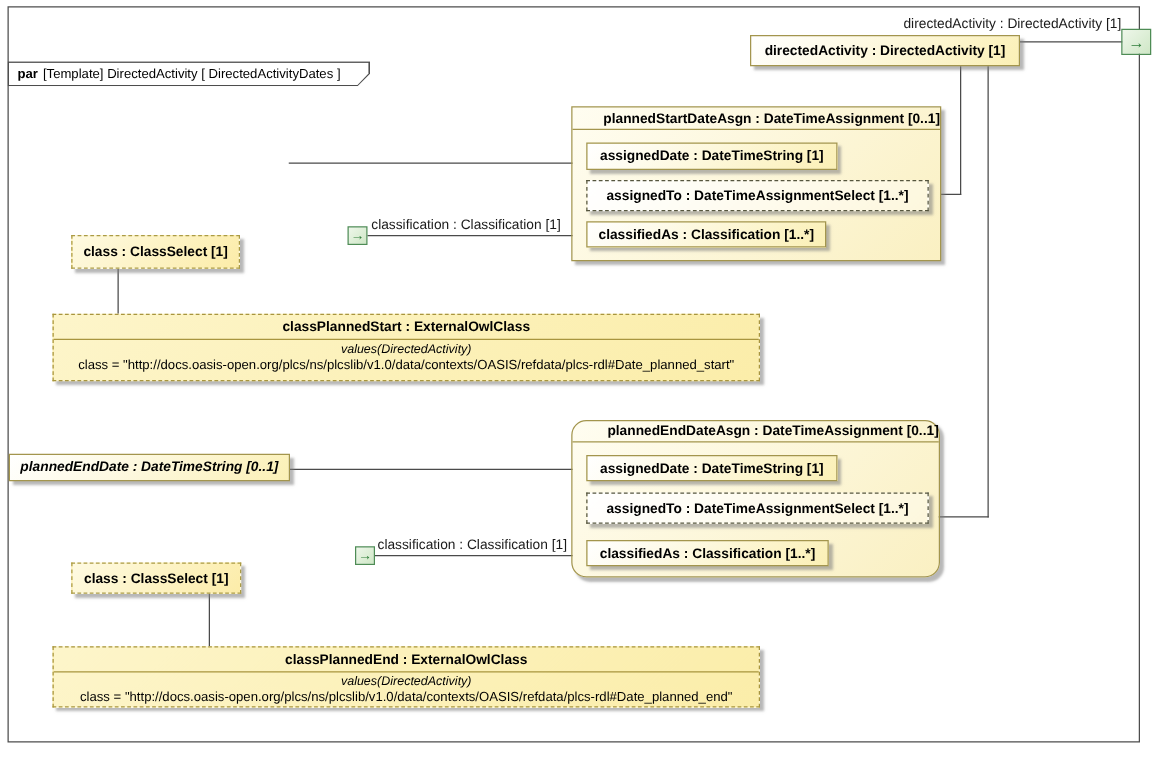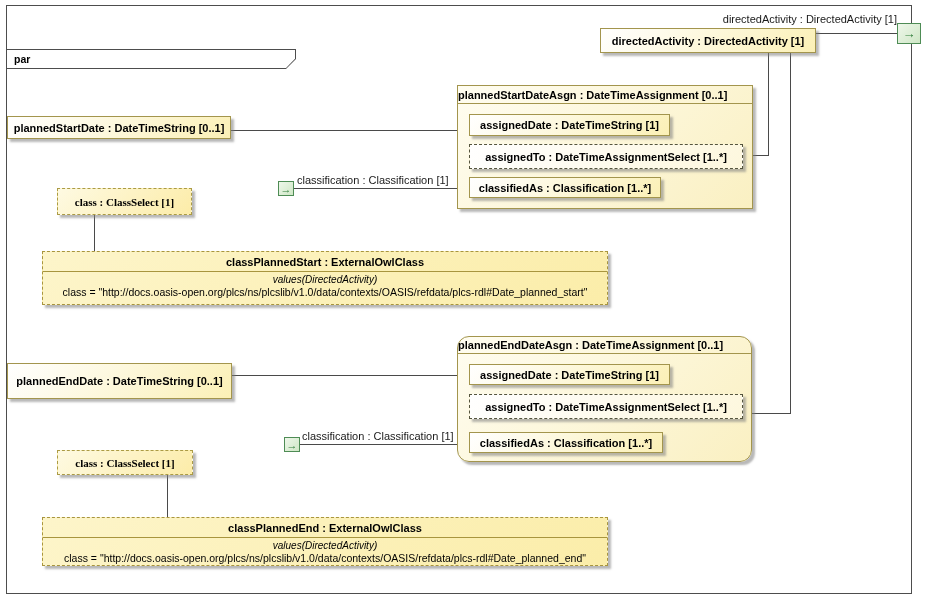--- a/index.html
+++ b/index.html
@@ -18,26 +18,26 @@
   
   .node{box-sizing:border-box;border:1px solid #a3954d;
     background:linear-gradient(135deg,#ffffff 0%,#fbf0b6 100%);
     box-shadow:3px 3px 2px rgba(125,125,125,0.55);
     display:flex;align-items:center;justify-content:center;
     font-weight:bold;white-space:nowrap;overflow:hidden;}
   .container-box{box-sizing:border-box;border:1px solid #a3954d;
     background:linear-gradient(135deg,#fffdf1 0%,#faf0c2 100%);
     box-shadow:3px 3px 2px rgba(125,125,125,0.55);}
   .container-title{box-sizing:border-box;width:100%;border-bottom:1px solid #a3954d;
-    display:flex;align-items:center;justify-content:flex-start;font-weight:bold;white-space:nowrap;overflow:hidden;}
+    display:flex;align-items:center;justify-content:flex-end;font-weight:bold;white-space:nowrap;overflow:hidden;}
   .green-box{box-sizing:border-box;border:1px solid #7d8160;
     background:linear-gradient(100deg,#d5efca 0%,#fdfffc 75%);
     box-shadow:3px 3px 2px rgba(125,125,125,0.55);}
   .dashed-dark{border-style:dashed;border-color:#55553e;background:linear-gradient(135deg,#ffffff 0%,#fdf7dd 100%);justify-content:center;}
-  .class-select{border:1px dashed #ab9b45;background:linear-gradient(135deg,#fefae2 0%,#fceca8 100%);font-family:Liberation Serif, serif;}
+  .class-select{border:1px dashed #ab9b45;background:linear-gradient(135deg,#fefae2 0%,#fceca8 100%);}
   .ext-box{box-sizing:border-box;border:1px dashed #a8953e;
     background:linear-gradient(135deg,#fdf5ca 0%,#fbeda9 100%);
     box-shadow:3px 3px 2px rgba(125,125,125,0.55);}
   .ext-title{box-sizing:border-box;width:100%;border-bottom:1px solid #a8953e;
     display:flex;align-items:center;justify-content:center;font-weight:bold;}
   .ext-stereo{width:100%;text-align:center;font-style:italic;font-size:10px;padding-top:2px;}
   .ext-value{width:100%;text-align:center;font-size:10.5px;padding-top:1px;white-space:nowrap;}
   .port{box-sizing:border-box;border:1px solid #4e8c55;
     background:linear-gradient(135deg,#eef7ea 0%,#cfe7c6 100%);
     display:flex;align-items:center;justify-content:center;
@@ -47,20 +47,21 @@
 </style>
 </head>
 <body>
 
 <div id="canvas">
 
   <div class="abs frame" style="left:6px;top:5px;width:904px;height:587px;"></div>
   <div class="abs frame-tab-outer" style="left:6px;top:5px;width:290px;height:20px;margin-top:44px;">
     <div class="frame-tab-inner">
       <span class="kw">par</span>
+      <span>[Template] DirectedActivity [ DirectedActivityDates ]</span>
     </div>
   </div>
 
   <div class="abs line" style="left:816px;top:33px;width:82px;height:1px;"></div>
 
   <div class="abs line" style="left:231px;top:130px;width:238px;height:1px;"></div>
 
   <div class="abs line" style="left:743px;top:155px;width:26px;height:1px;"></div>
   <div class="abs line" style="left:768px;top:53px;width:1px;height:103px;"></div>
 
@@ -94,23 +95,20 @@
   <div class="abs node" style="left:469px;top:114px;width:201px;height:22px;">
     <span>assignedDate : DateTimeString [1]</span>
   </div>
   <div class="abs node dashed-dark" style="left:469px;top:144px;width:274px;height:25px;">
     <span>assignedTo : DateTimeAssignmentSelect [1..*]</span>
   </div>
   <div class="abs node" style="left:469px;top:177px;width:192px;height:21px;">
     <span>classifiedAs : Classification [1..*]</span>
   </div>
 
-  <div class="abs node" style="left:7px;top:116px;width:224px;height:23px;">
-    <span>plannedStartDate : DateTimeString [0..1]</span>
-  </div>
 
   <div class="abs node class-select" style="left:57px;top:188px;width:135px;height:27px;">
     <span>class : ClassSelect [1]</span>
   </div>
   <div class="abs port" style="left:278px;top:181px;width:16px;height:15px;font-size:11px;">
     <span>→</span>
   </div>
   <div class="abs conn-label" style="left:297px;top:174px;">classification : Classification [1]</div>
 
   <div class="abs ext-box" style="left:42px;top:251px;width:566px;height:54px;">
@@ -129,21 +127,21 @@
   <div class="abs node" style="left:469px;top:364px;width:201px;height:21px;">
     <span>assignedDate : DateTimeString [1]</span>
   </div>
   <div class="abs node dashed-dark" style="left:469px;top:394px;width:274px;height:25px;">
     <span>assignedTo : DateTimeAssignmentSelect [1..*]</span>
   </div>
   <div class="abs node" style="left:469px;top:432px;width:194px;height:21px;">
     <span>classifiedAs : Classification [1..*]</span>
   </div>
 
-  <div class="abs node" style="left:7px;top:363px;width:225px;height:36px;">
+  <div class="abs node" style="left:7px;top:363px;width:225px;height:22px;font-style:italic;">
     <span>plannedEndDate : DateTimeString [0..1]</span>
   </div>
 
   <div class="abs node class-select" style="left:57px;top:450px;width:136px;height:25px;">
     <span>class : ClassSelect [1]</span>
   </div>
   <div class="abs port" style="left:284px;top:437px;width:16px;height:15px;font-size:11px;">
     <span>→</span>
   </div>
   <div class="abs conn-label" style="left:302px;top:430px;">classification : Classification [1]</div>

